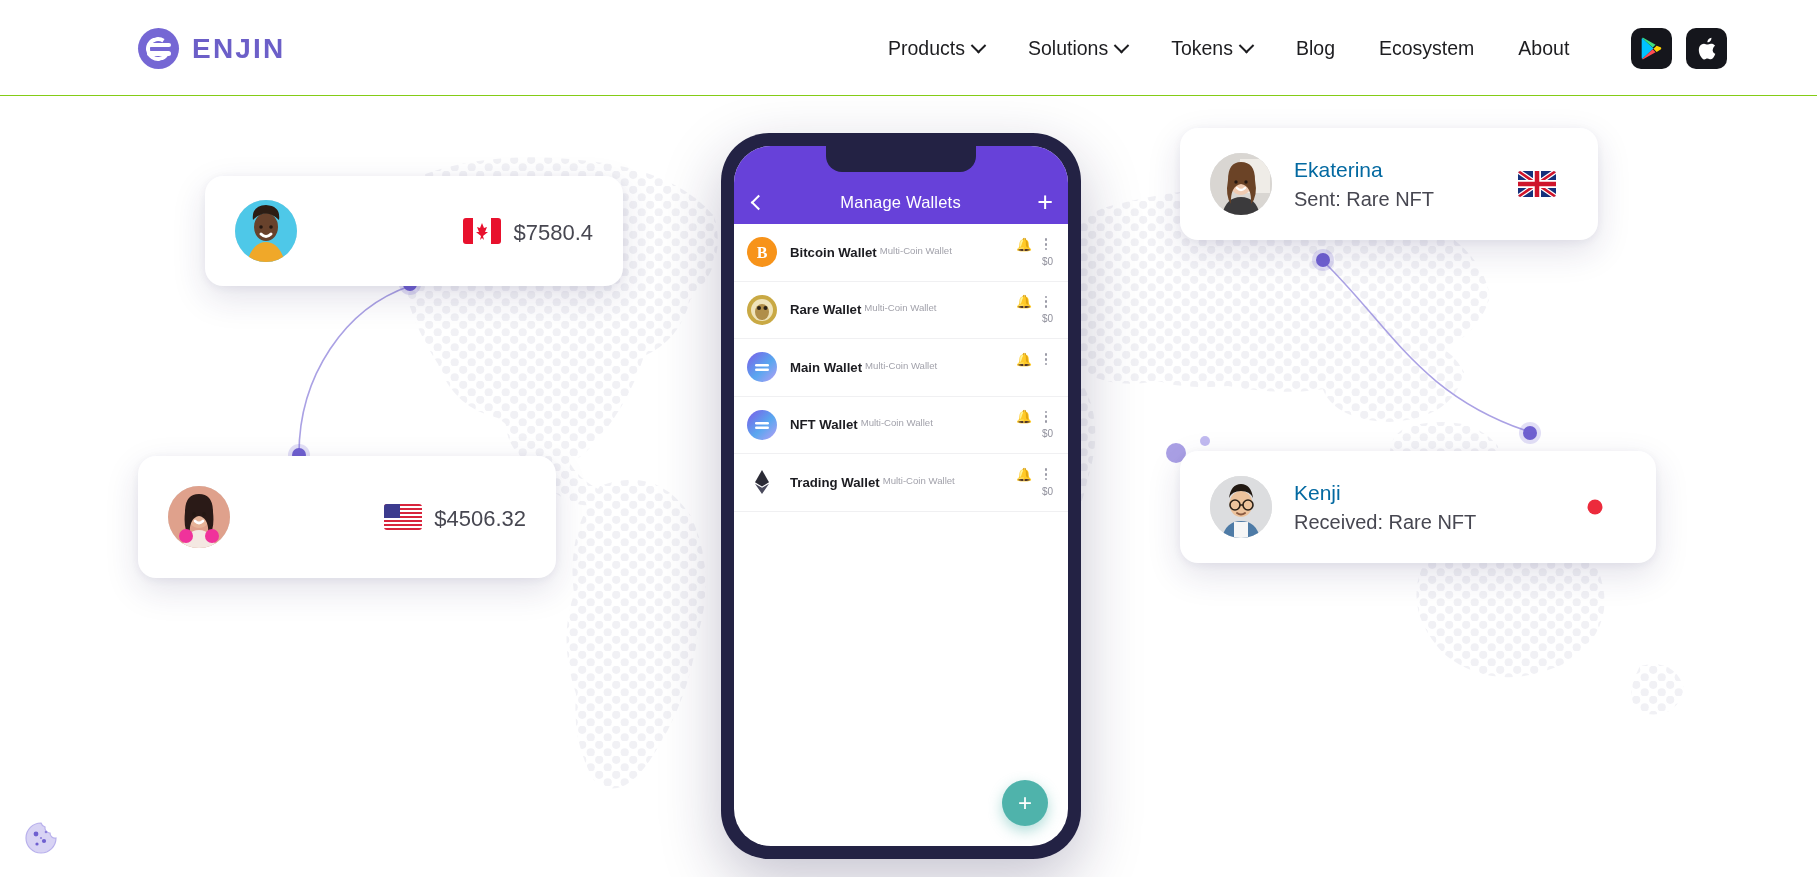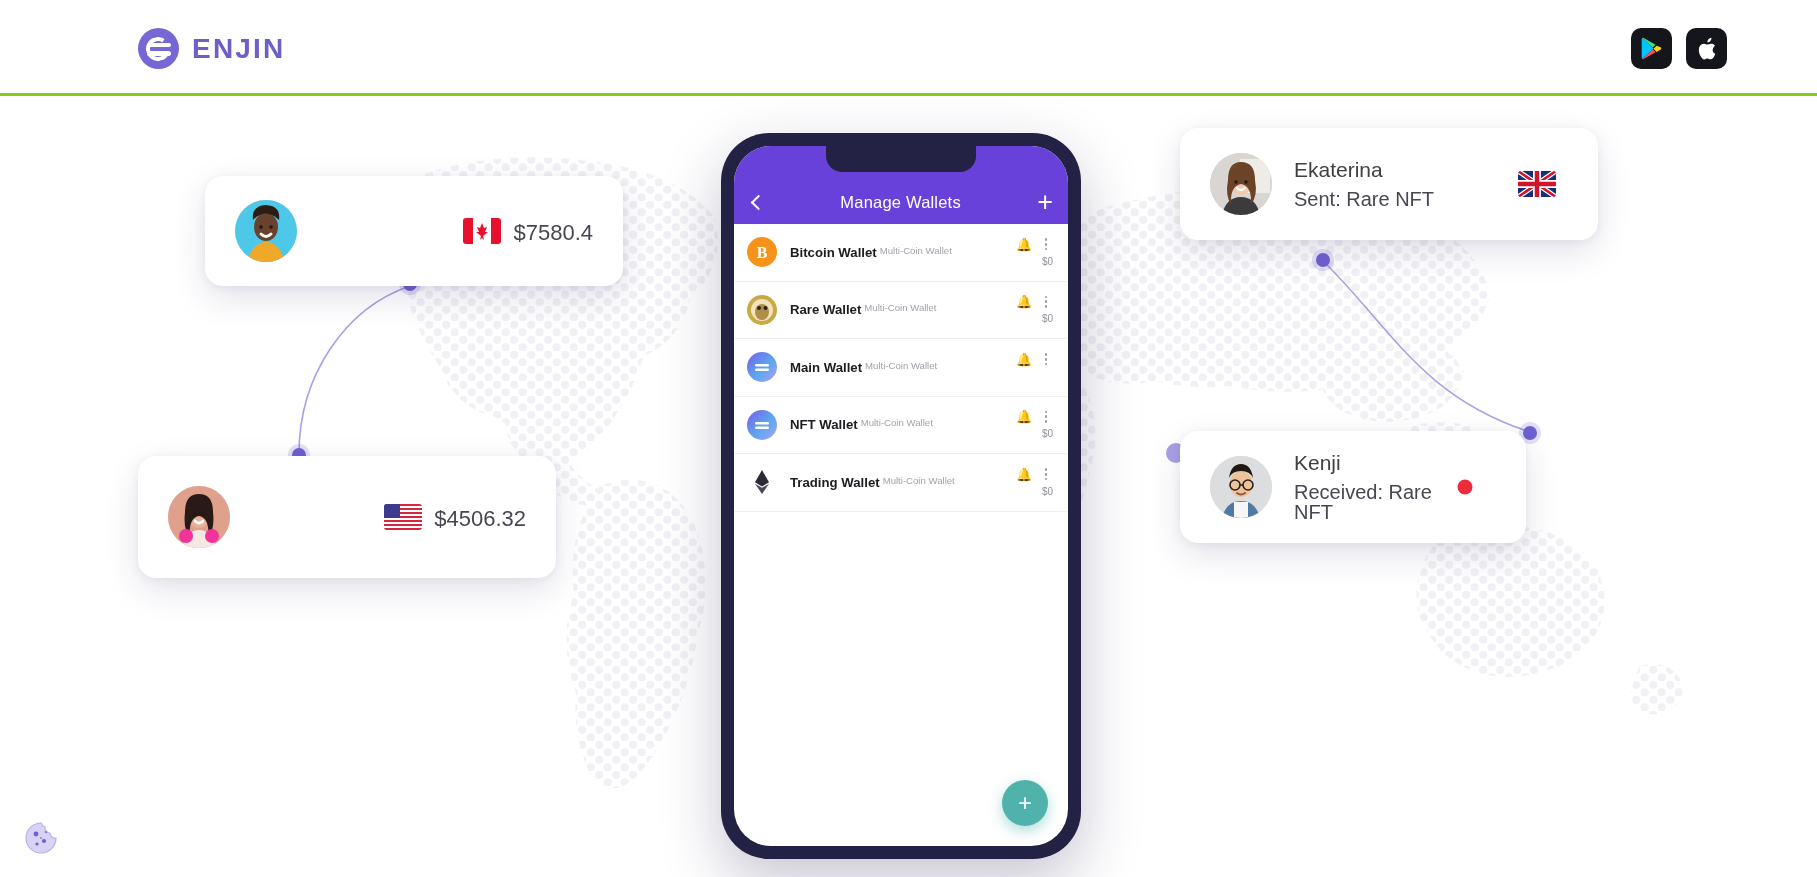--- a/index.html
+++ b/index.html
@@ -8,21 +8,21 @@
     font-family: "Liberation Sans", sans-serif;
     background: #ffffff;
     overflow: hidden;
   }
 
   
   .header {
     position: absolute; top: 0; left: 0;
     width: 1817px; height: 96px;
     background: #ffffff;
-    border-bottom: 3px solid #84cc16;
+    border-bottom: 1px solid #84cc16;
     z-index: 50;
   }
   .header-inner {
     position: relative;
     width: 1817px; height: 96px;
   }
   .logo {
     position: absolute; left: 138px; top: 28px;
     display: flex; align-items: center; gap: 13px;
   }
@@ -99,33 +99,33 @@
     padding: 0 30px;
     z-index: 20;
   }
   .avatar {
     width: 62px; height: 62px; border-radius: 50%;
     flex: 0 0 62px; overflow: hidden;
     background: #ddd;
     position: relative;
   }
   .card-body { margin-left: 22px; display: flex; flex-direction: column; gap: 9px; }
-  .card-name { font-size: 21px; color: #404040; line-height: 1; }
+  .card-name { font-size: 21px; color: #0369a1; line-height: 1; }
   .card-action { font-size: 20px; color: #474751; line-height: 1; }
   .card-right {
     margin-left: auto; display: flex; flex-direction: row;
     align-items: flex-end; gap: 12px;
   }
   .flag { width: 38px; height: 26px; border-radius: 3px; overflow: hidden; flex: 0 0 auto; }
   .card-amount { font-size: 22px; color: #474751; line-height: 1; }
 
   #card-william   { left: 205px; top:  80px; width: 418px; height: 110px; }
   #card-maria     { left: 138px; top: 360px; width: 418px; height: 122px; }
   #card-ekaterina { left: 1180px; top:  32px; width: 418px; height: 112px; }
-  #card-kenji     { left: 1180px; top: 335px; width: 346px; height: 112px; }
+  #card-kenji     { left: 1180px; top: 355px; width: 476px; height: 112px; }
 
   
   .phone {
     position: absolute; left: 721px; top: 37px;
     width: 360px; height: 726px;
     background: #232244;
     border-radius: 48px;
     padding: 13px;
     box-shadow: 0 22px 60px rgba(30,25,70,0.25);
     z-index: 30;
@@ -208,20 +208,43 @@
 <div class="header">
   <div class="header-inner">
 
     <div class="logo">
       <span class="logo-mark">
           <span class="ring"></span>
         </span>
       <span class="logo-text">ENJIN</span>
     </div>
 
+    <nav class="nav">
+      <div class="nav-item">
+        <span>Products</span>
+        <span class="chev"></span>
+      </div>
+      <div class="nav-item">
+        <span>Solutions</span>
+        <span class="chev"></span>
+      </div>
+      <div class="nav-item">
+        <span>Tokens</span>
+        <span class="chev"></span>
+      </div>
+      <div class="nav-item">
+        <span>Blog</span>
+      </div>
+      <div class="nav-item">
+        <span>Ecosystem</span>
+      </div>
+      <div class="nav-item">
+        <span>About</span>
+      </div>
+    </nav>
 
     <div class="store-btns">
       <div class="store-btn">
         <svg width="21" height="23" viewBox="0 0 21 23">
           <path d="M1.2 1.1 12.6 11.5 1.2 21.9C.9 21.6.7 21.1.7 20.5V2.5c0-.6.2-1.1.5-1.4z" fill="#00c3ff"></path>
           <path d="M1.2 1.1C1.5.8 2 .7 2.6 1l12 6.8-2.9 2.8L1.2 1.1z" fill="#3ee07f"></path>
           <path d="M14.6 15.2l-12 6.8c-.6.3-1.1.2-1.4-.1l10.5-9.7 2.9 3z" fill="#ff4d52"></path>
           <path d="M19.6 10.3c.9.5.9 1.8 0 2.3l-4 2.3-3.1-3.1 3.1-3 4 1.5z" fill="#ffd400"></path>
         </svg>
       </div>

